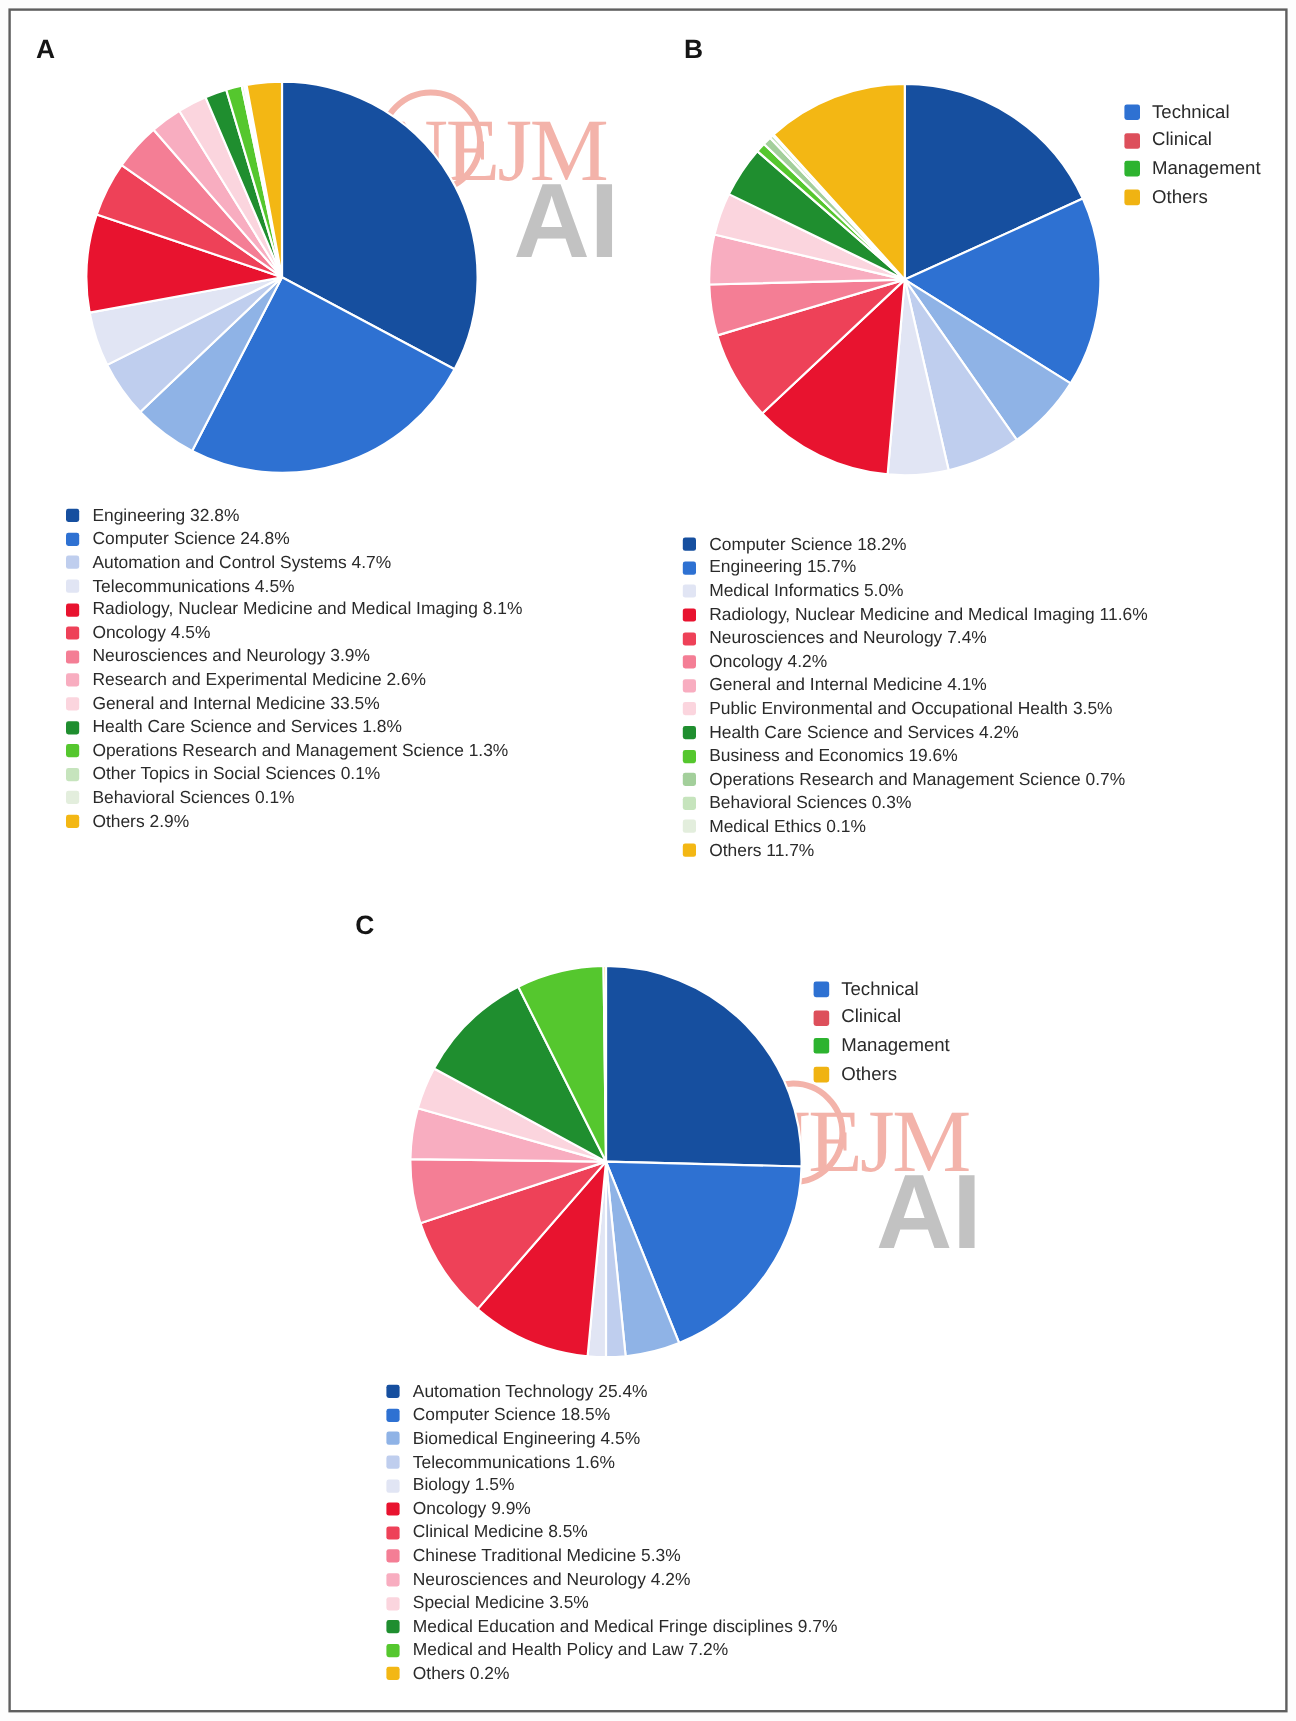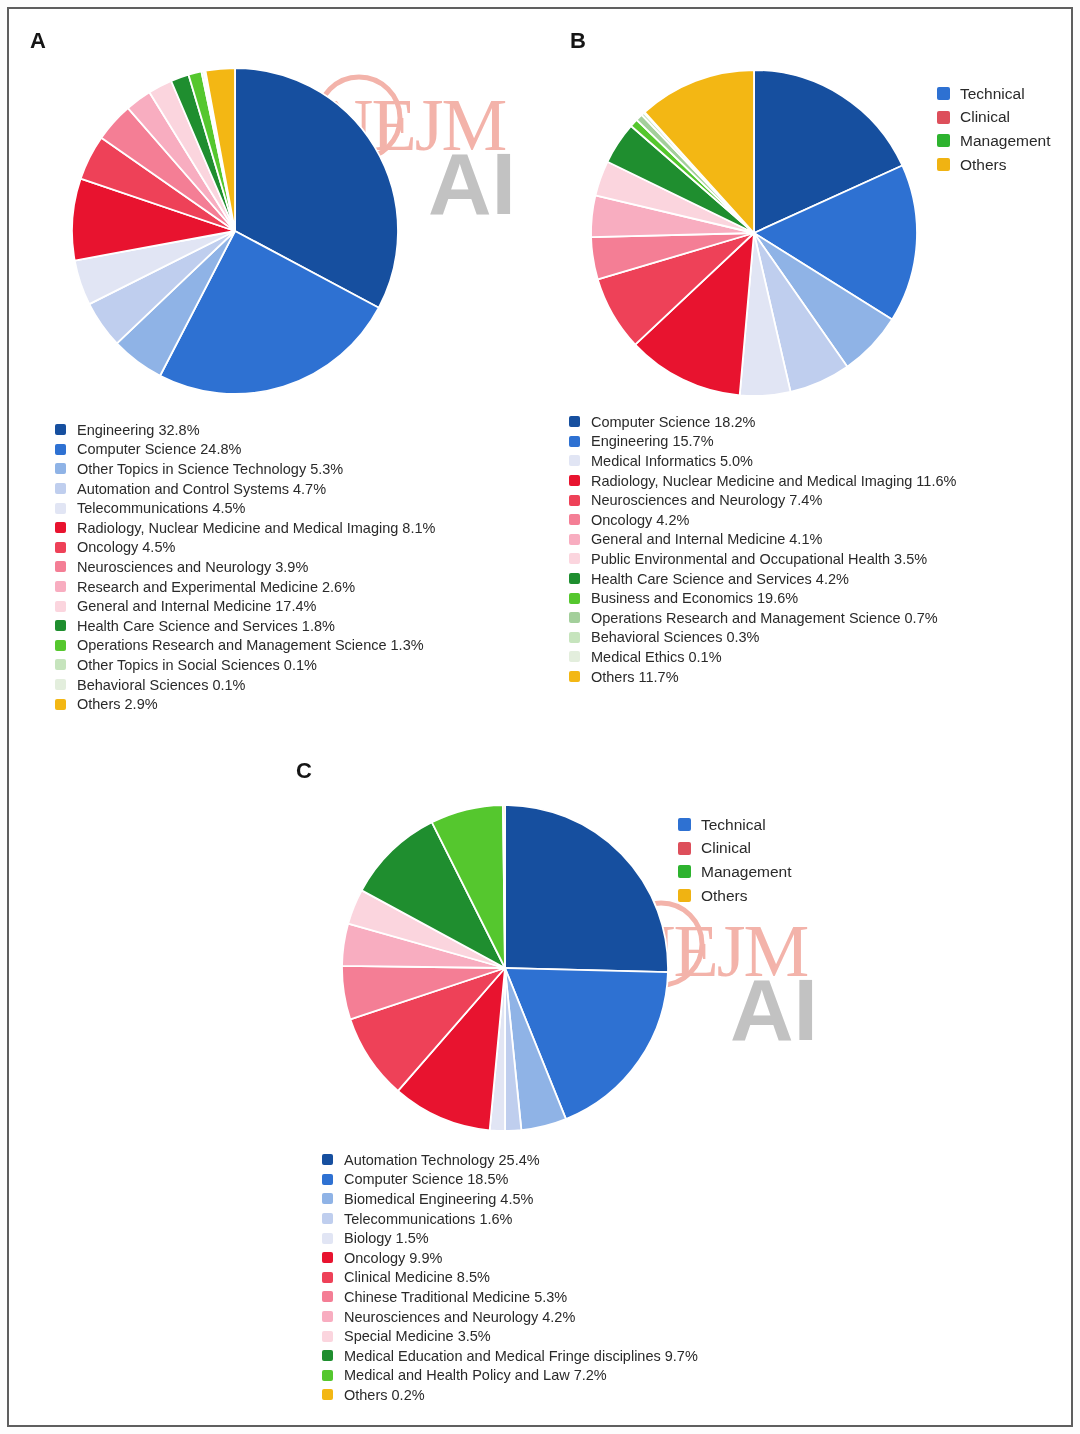--- a/index.html
+++ b/index.html
@@ -98,24 +98,20 @@
 <div id="legendA" class="legend" style="left:55px;top:420px;">
     <div class="legend-row">
       <span class="swatch" style="background: rgb(22, 79, 159);"></span>
       <span class="legend-label">Engineering 32.8%</span>
     </div>
     <div class="legend-row">
       <span class="swatch" style="background: rgb(46, 113, 210);"></span>
       <span class="legend-label">Computer Science 24.8%</span>
     </div>
     <div class="legend-row">
-      <span class="swatch" style="background: rgb(143, 179, 230);"></span>
-      <span class="legend-label">Other Topics in Science Technology 5.3%</span>
-    </div>
-    <div class="legend-row">
       <span class="swatch" style="background: rgb(191, 206, 238);"></span>
       <span class="legend-label">Automation and Control Systems 4.7%</span>
     </div>
     <div class="legend-row">
       <span class="swatch" style="background: rgb(225, 229, 244);"></span>
       <span class="legend-label">Telecommunications 4.5%</span>
     </div>
     <div class="legend-row">
       <span class="swatch" style="background: rgb(232, 19, 47);"></span>
       <span class="legend-label">Radiology, Nuclear Medicine and Medical Imaging 8.1%</span>
@@ -127,21 +123,21 @@
     <div class="legend-row">
       <span class="swatch" style="background: rgb(244, 126, 149);"></span>
       <span class="legend-label">Neurosciences and Neurology 3.9%</span>
     </div>
     <div class="legend-row">
       <span class="swatch" style="background: rgb(248, 173, 192);"></span>
       <span class="legend-label">Research and Experimental Medicine 2.6%</span>
     </div>
     <div class="legend-row">
       <span class="swatch" style="background: rgb(251, 213, 222);"></span>
-      <span class="legend-label">General and Internal Medicine 17.4%</span>
+      <span class="legend-label">General and Internal Medicine 33.5%</span>
     </div>
     <div class="legend-row">
       <span class="swatch" style="background: rgb(31, 142, 47);"></span>
       <span class="legend-label">Health Care Science and Services 1.8%</span>
     </div>
     <div class="legend-row">
       <span class="swatch" style="background: rgb(85, 199, 46);"></span>
       <span class="legend-label">Operations Research and Management Science 1.3%</span>
     </div>
     <div class="legend-row">
@@ -150,21 +146,21 @@
     </div>
     <div class="legend-row">
       <span class="swatch" style="background: rgb(227, 238, 221);"></span>
       <span class="legend-label">Behavioral Sciences 0.1%</span>
     </div>
     <div class="legend-row">
       <span class="swatch" style="background: rgb(243, 183, 20);"></span>
       <span class="legend-label">Others 2.9%</span>
     </div>
   </div>
-<div id="legendB" class="legend" style="left:569px;top:412px;">
+<div id="legendB" class="legend" style="left:569px;top:444px;">
     <div class="legend-row">
       <span class="swatch" style="background: rgb(22, 79, 159);"></span>
       <span class="legend-label">Computer Science 18.2%</span>
     </div>
     <div class="legend-row">
       <span class="swatch" style="background: rgb(46, 113, 210);"></span>
       <span class="legend-label">Engineering 15.7%</span>
     </div>
     <div class="legend-row">
       <span class="swatch" style="background: rgb(225, 229, 244);"></span>

